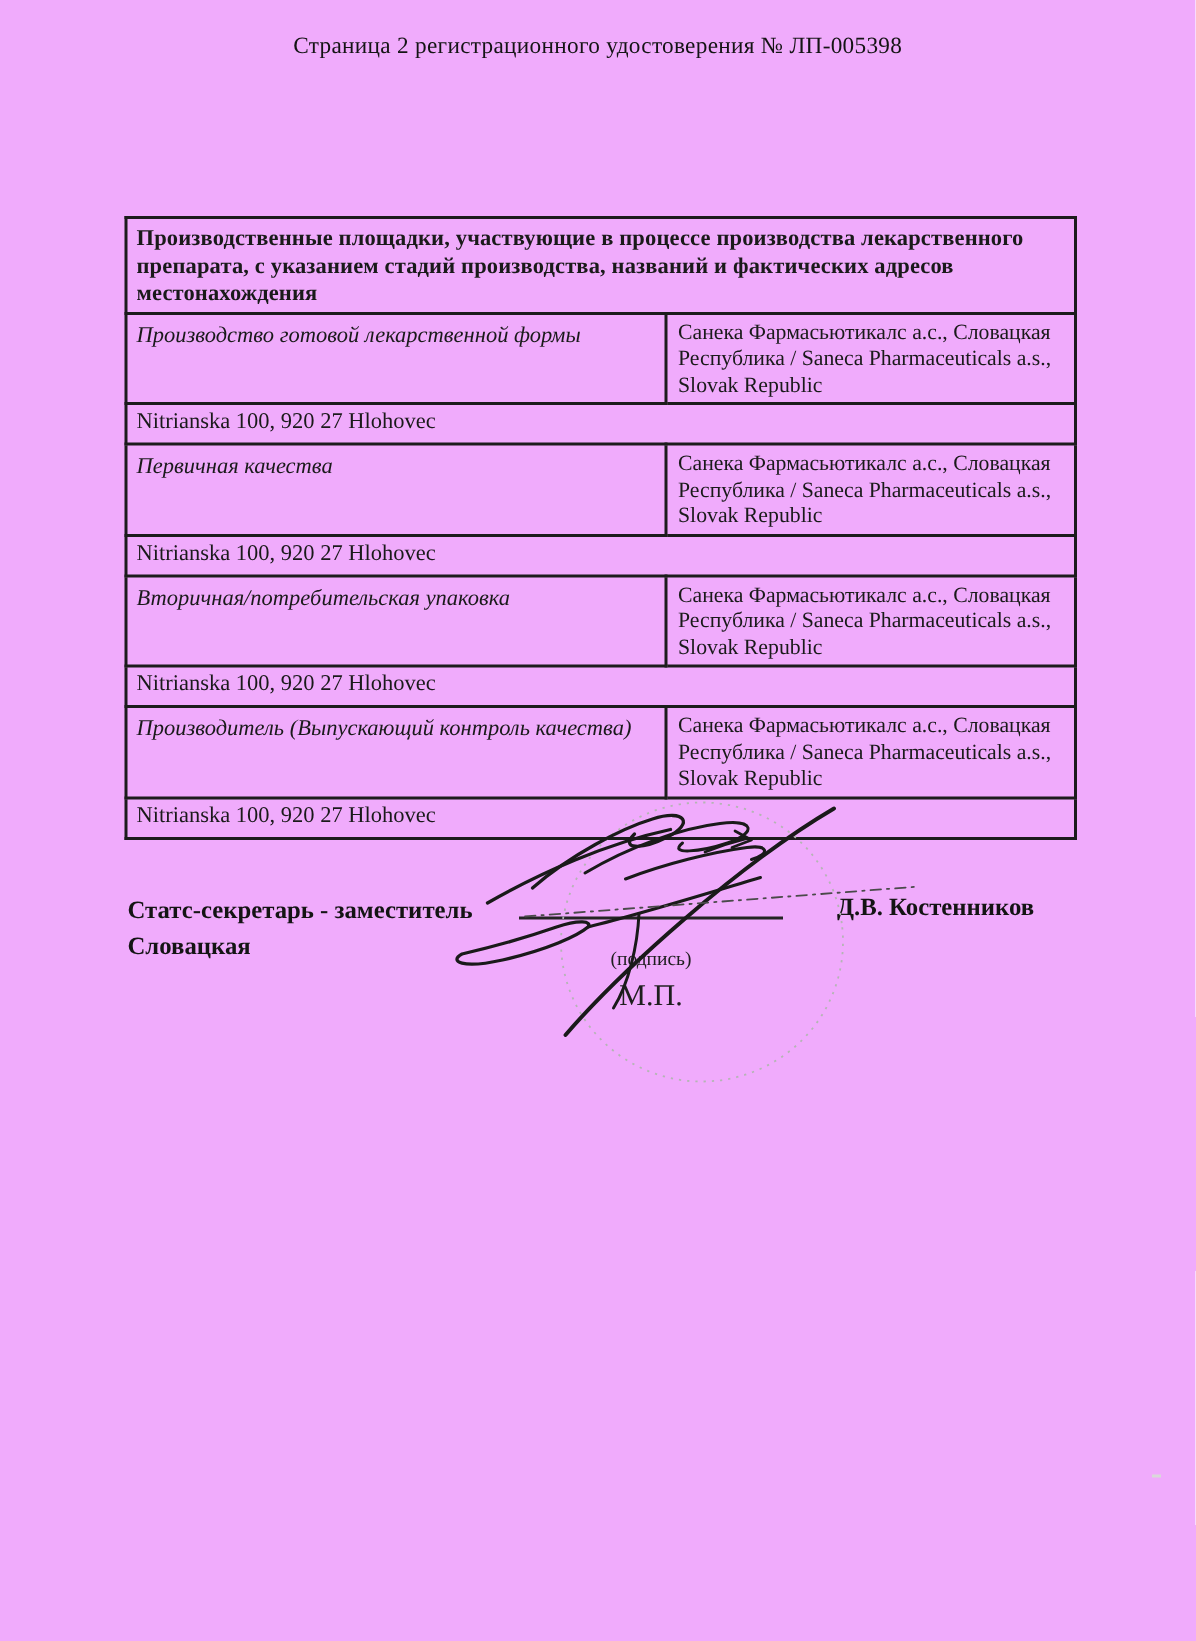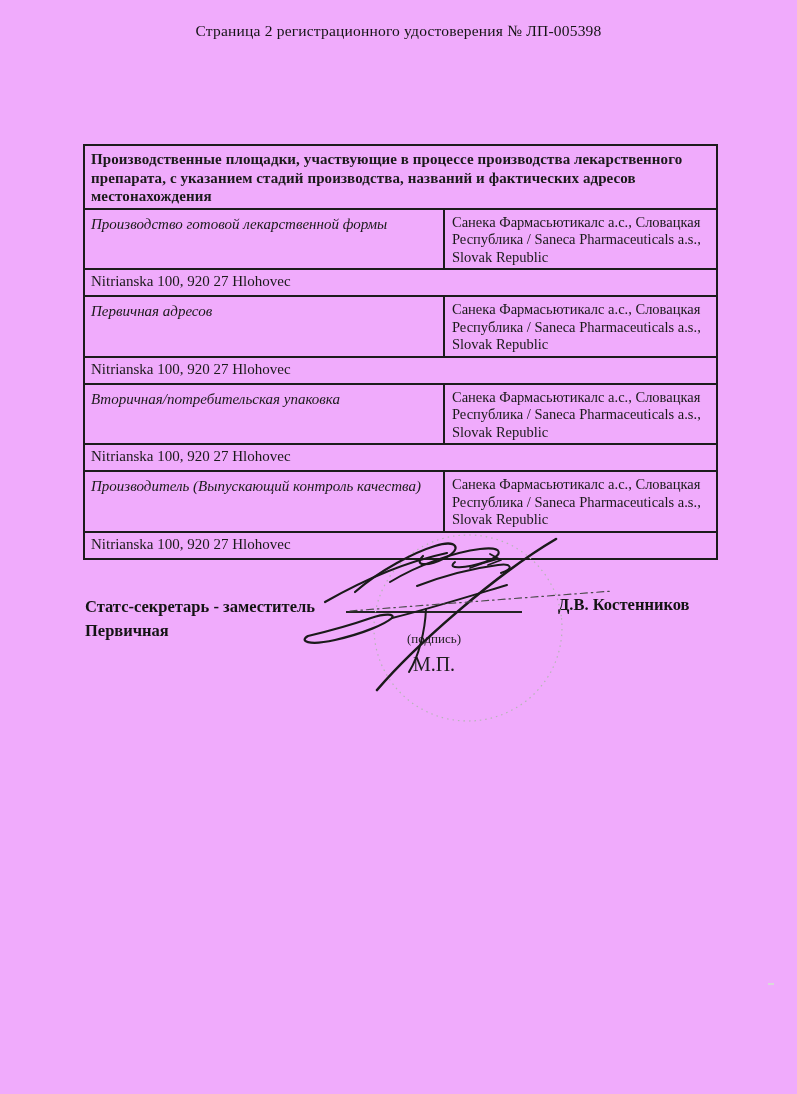--- a/index.html
+++ b/index.html
@@ -150,21 +150,21 @@
 
       <tr>
         <td class="stage-cell">Производство готовой лекарственной формы</td>
         <td class="company-cell">Санека Фармасьютикалс а.с., Словацкая Республика / Saneca Pharmaceuticals a.s., Slovak Republic</td>
       </tr>
       <tr>
         <td colspan="2" class="addr-cell">Nitrianska 100, 920 27 Hlohovec</td>
       </tr>
 
       <tr>
-        <td class="stage-cell">Первичная адресов</td>
+        <td class="stage-cell">Первичная качества</td>
         <td class="company-cell">Санека Фармасьютикалс а.с., Словацкая Республика / Saneca Pharmaceuticals a.s., Slovak Republic</td>
       </tr>
       <tr>
         <td colspan="2" class="addr-cell">Nitrianska 100, 920 27 Hlohovec</td>
       </tr>
 
       <tr>
         <td class="stage-cell">Вторичная/потребительская упаковка</td>
         <td class="company-cell">Санека Фармасьютикалс а.с., Словацкая Республика / Saneca Pharmaceuticals a.s., Slovak Republic</td>
       </tr>
@@ -175,21 +175,21 @@
       <tr>
         <td class="stage-cell">Производитель (Выпускающий контроль качества)</td>
         <td class="company-cell">Санека Фармасьютикалс а.с., Словацкая Республика / Saneca Pharmaceuticals a.s., Slovak Republic</td>
       </tr>
       <tr>
         <td colspan="2" class="addr-cell">Nitrianska 100, 920 27 Hlohovec</td>
       </tr>
     </tbody>
   </table>
 
-  <div class="sig-role">Статс-секретарь - заместитель Первичная</div>
+  <div class="sig-role">Статс-секретарь - заместитель Словацкая</div>
 
   <div class="sig-name">Д.В. Костенников</div>
 
   <div class="sig-line"></div>
 
   <div class="sig-caption">(подпись)</div>
 
   <div class="sig-stamp-label">М.П.</div>
 
   <svg class="sig-svg" viewBox="0 0 330 220" xmlns="http://www.w3.org/2000/svg">

